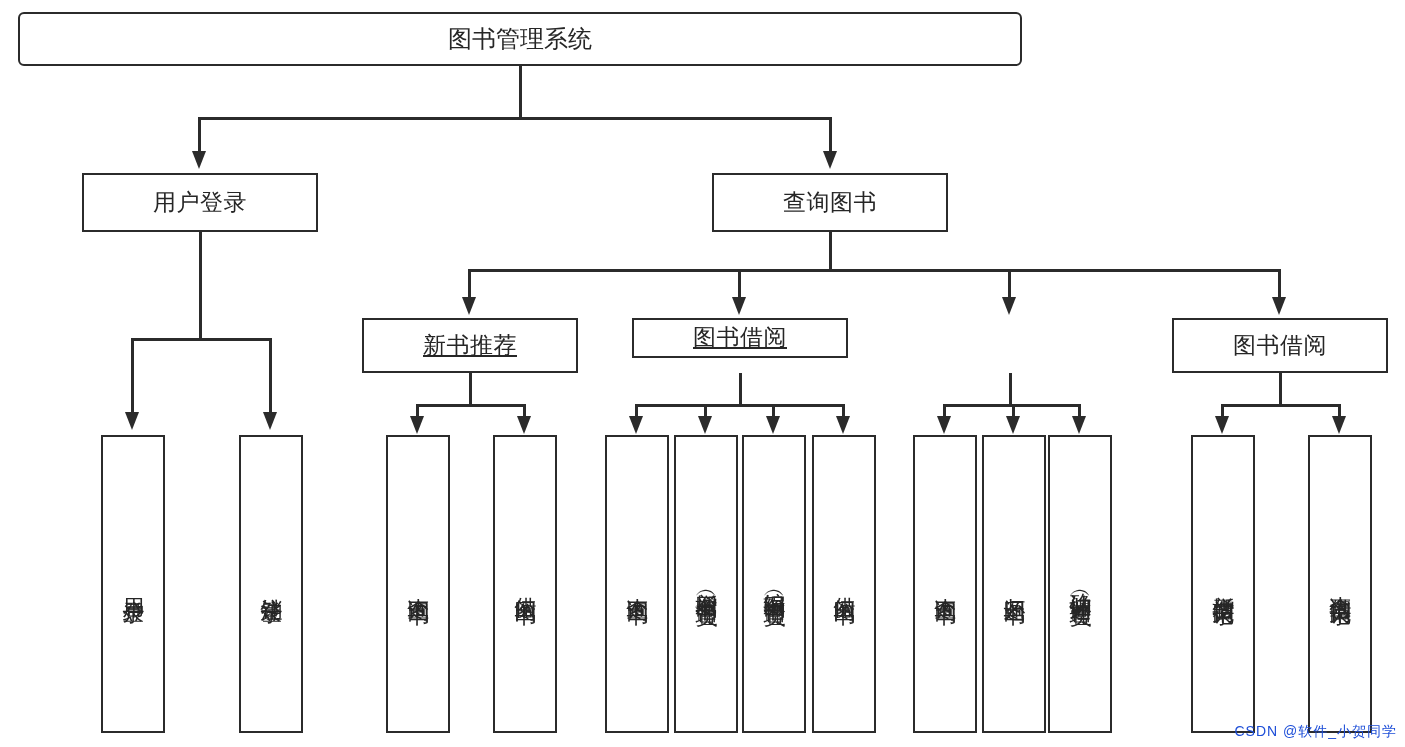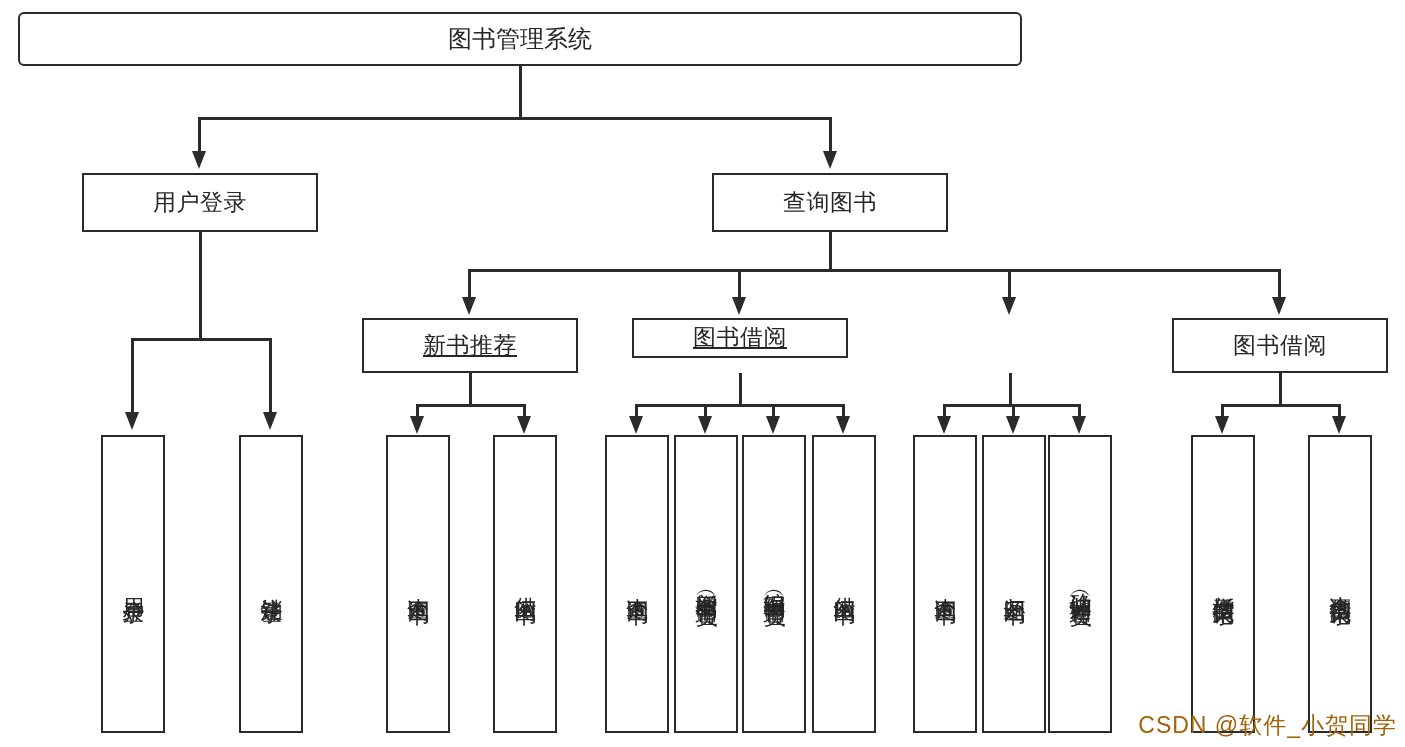--- a/index.html
+++ b/index.html
@@ -63,22 +63,22 @@
     width: 0;
     height: 0;
     border-left: 7px solid transparent;
     border-right: 7px solid transparent;
     border-top: 18px solid #2b2b2b;
   }
   #watermark {
     position: absolute;
     right: 8px;
     bottom: 6px;
-    font-size: 23px;
-    color: #a16207;
+    font-size: 14px;
+    color: #1d4ed8;
     letter-spacing: 1px;
     white-space: nowrap;
     pointer-events: none;
   }
 </style>
 </head>
 <body>
 
 <div id="canvas">
 

